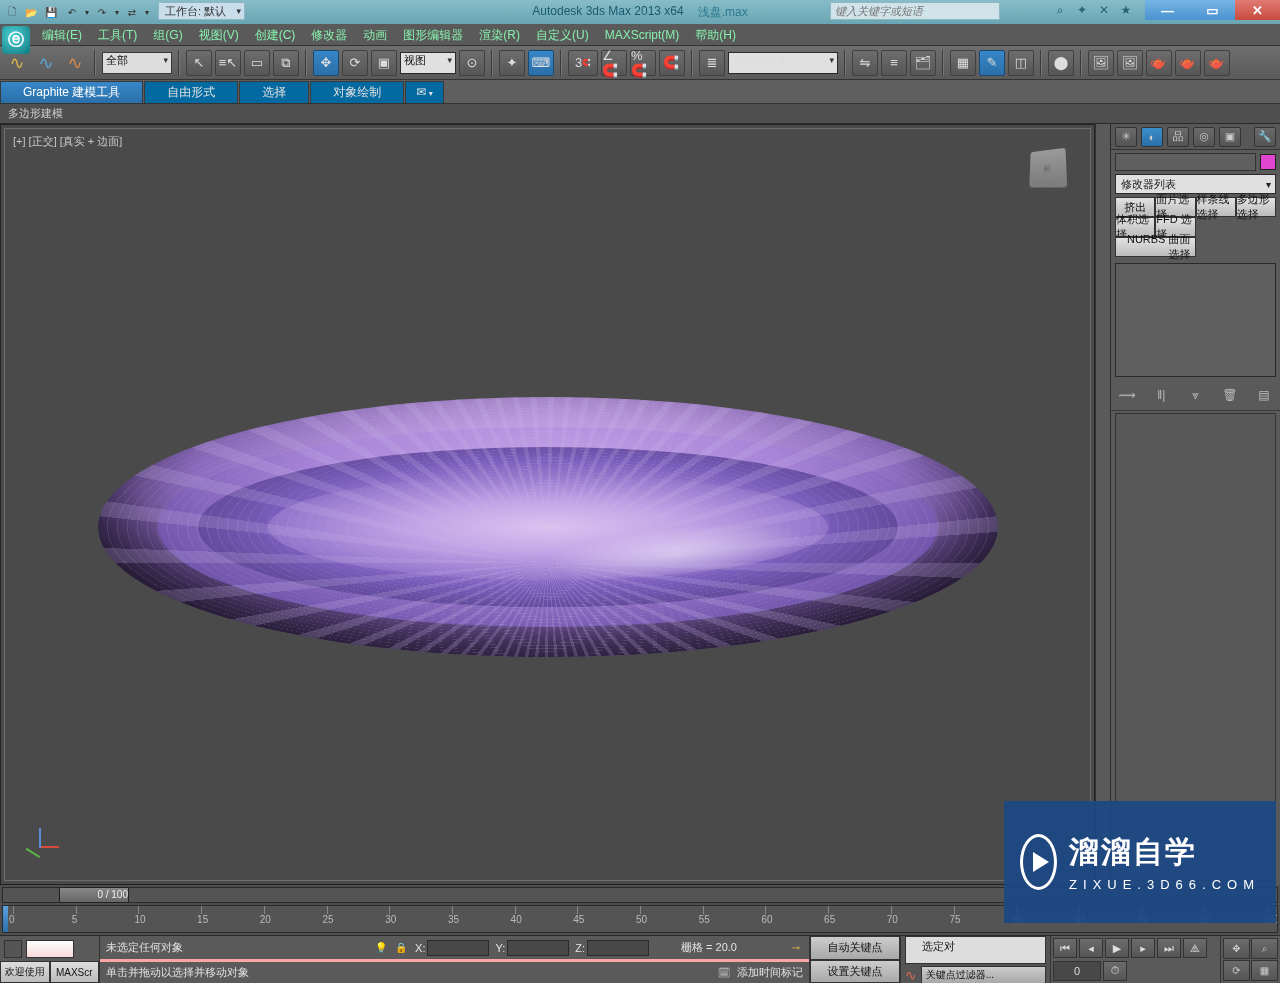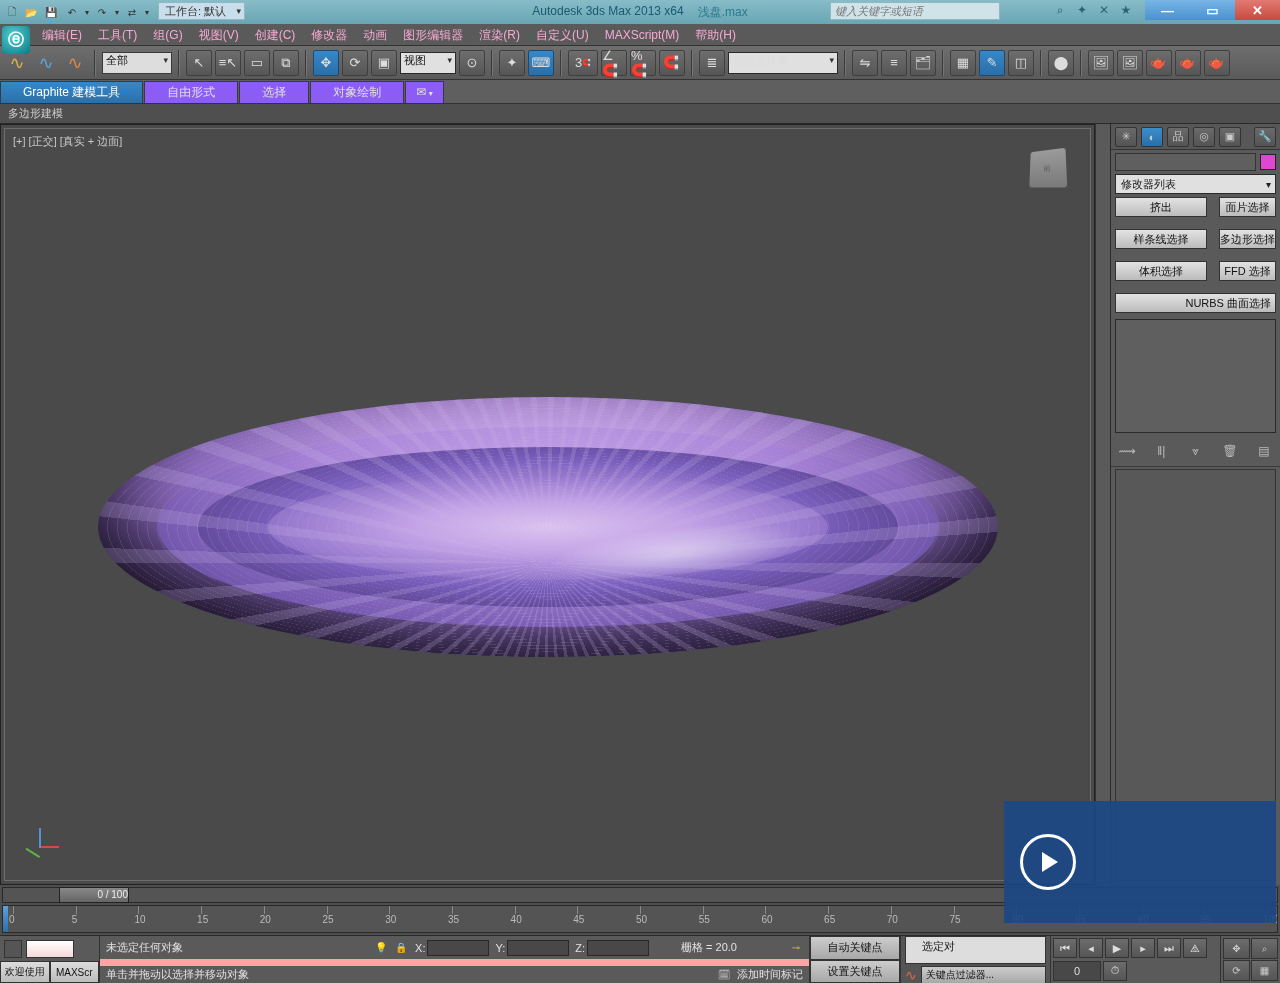--- a/index.html
+++ b/index.html
@@ -16,40 +16,40 @@
 .tb-help span { width:16px; height:16px; font-size:12px; color:#2a6576; display:flex; align-items:center; justify-content:center;}
 .tb-win { position:absolute; right:0; top:0; display:flex;}
 .tb-win div { width:45px; height:20px; display:flex; align-items:center; justify-content:center; font-size:13px; color:#fff; font-weight:bold;}
 .tb-min{background:linear-gradient(#77b5e6,#4a92cf);} .tb-max{background:linear-gradient(#77b5e6,#4a92cf);} .tb-close{background:linear-gradient(#e17b73,#c84a3e);}
 .ws-label { margin-left:6px; background:#c9ddea; border:1px solid #8fb8c2; padding:0 18px 0 6px; height:18px; line-height:16px; font-size:11px; color:#333; position:relative;}
 .ws-label::after { content:"▾"; position:absolute; right:3px; top:0; font-size:9px;}
 
 
 .menubar { height:22px; background:#5a5a5a; border-bottom:1px solid #333; display:flex; align-items:center; padding-left:34px; gap:0;}
 .app-icon { position:absolute; left:2px; top:26px; width:28px; height:28px; background:radial-gradient(circle at 40% 35%,#4fd0d4,#0c7882); border-radius:4px; display:flex; align-items:center; justify-content:center; color:#fff; font-weight:bold; font-size:16px; z-index:5;}
-.menubar .mi { padding:0 8px; height:22px; line-height:22px; font-size:12px; color:#f9a8d4;}
+.menubar .mi { padding:0 8px; height:22px; line-height:22px; font-size:12px; color:#86efac;}
 
 
 .maintoolbar { height:34px; background:linear-gradient(#6e6e6e,#5a5a5a); border-bottom:1px solid #333; display:flex; align-items:center; padding:0 4px; gap:3px;}
 .tbtn { width:26px; height:26px; border:1px solid #3f3f3f; background:linear-gradient(#6d6d6d,#565656); border-radius:2px; display:flex; align-items:center; justify-content:center; font-size:13px; color:#ddd;}
 .tbtn.active { background:linear-gradient(#3787c8,#2a6fa8); border-color:#1a4a72;}
 .tbtn.wide { width:auto; padding:0 6px;}
 .tsep { width:2px; height:26px; margin:0 3px; border-left:1px solid #3a3a3a; border-right:1px solid #767676;}
 .filter-combo { height:22px; width:70px; border:1px solid #3a3a3a; background:#ddd; font-size:11px; color:#111; padding:0 3px; position:relative;}
 .filter-combo::after { content:"▾"; position:absolute; right:3px; top:2px; font-size:9px; color:#333;}
 .name-combo { height:22px; width:110px; border:1px solid #2a2a2a; background:#e0e0e0; font-size:11px; padding:0 4px; position:relative;}
 .name-combo::after { content:"▾"; position:absolute; right:3px; top:2px; font-size:9px; color:#333;}
 .view-combo { height:22px; width:56px; border:1px solid #2a2a2a; background:#e0e0e0; font-size:11px; padding:0 3px; color:#111; position:relative;}
 .view-combo::after{content:"▾"; position:absolute; right:3px; top:2px; font-size:9px; color:#333;}
 .link { width:26px; height:26px; display:flex; align-items:center; justify-content:center; font-size:18px;}
 .link.y{color:#d6b44a;} .link.b{color:#5da4d8;} .link.o{color:#d88a4a;}
 
 
 .ribbon { height:24px; background:#5f5f5f; border-bottom:1px solid #333; display:flex; align-items:flex-end;}
-.rtab { height:22px; padding:0 22px; line-height:21px; font-size:12px; color:#e0e0e0; border:1px solid #3a3a3a; border-bottom:none; background:#8b5cf6; margin-right:1px;}
+.rtab { height:22px; padding:0 22px; line-height:21px; font-size:12px; color:#e0e0e0; border:1px solid #3a3a3a; border-bottom:none; background:#0369a1; margin-right:1px;}
 .rtab.active { background:linear-gradient(#3787c8,#2a70aa); color:#fff;}
 .rtab.last::after { content:" ▾"; font-size:8px;}
 .subribbon { height:20px; background:#4f4f4f; border-bottom:1px solid #2a2a2a; display:flex; align-items:center; padding:0 8px; color:#cfcfcf; font-size:11px;}
 
 
 .workspace { display:flex; height:calc(983px - 24px - 22px - 34px - 24px - 20px - 50px - 48px); }
 .viewport-wrap { flex:1; position:relative; background:#4a4a4a; border:1px solid #222;}
 .viewport { position:absolute; inset:3px; background:#4a4a4a; border:1px solid #6d6d6d; overflow:hidden;}
 .vp-label { position:absolute; top:4px; left:6px; color:#c8c8c8; font-size:11px; background:rgba(60,60,60,.0); padding:1px 2px;}
 .viewcube { position:absolute; top:20px; right:24px; width:38px; height:38px; background:linear-gradient(#cfcfcf,#9a9a9a); border-radius:3px; opacity:.6; display:flex; align-items:center; justify-content:center; color:#666; font-size:8px; transform:perspective(90px) rotateX(12deg) rotateY(-18deg);}
@@ -78,21 +78,21 @@
 .cmdpanel { width:170px; background:#5a5a5a; border-left:1px solid #2a2a2a; display:flex; flex-direction:column;}
 .cmdtabs { height:26px; display:flex; align-items:center; padding:0 4px; gap:4px; background:#575757; border-bottom:1px solid #333;}
 .cmdtabs .ct { width:22px; height:20px; border:1px solid #333; background:linear-gradient(#6a6a6a,#545454); border-radius:2px; display:flex; align-items:center; justify-content:center; font-size:11px; color:#ccc;}
 .cmdtabs .ct.active { background:linear-gradient(#3a8ecc,#2a6fa8);}
 .cmdtabs .ct.last { margin-left:auto;}
 .name-row { display:flex; align-items:center; padding:3px 4px; gap:4px;}
 .name-input { flex:1; height:18px; border:1px solid #333; background:#5f5f5f;}
 .color-sw { width:16px; height:16px; background:#e046d0; border:1px solid #222;}
 .mod-combo{ margin:0 4px; height:20px; border:1px solid #2a2a2a; background:#e0e0e0; color:#181818; display:flex; align-items:center; padding:0 5px; font-size:11px; position:relative;}
 .mod-combo::after{content:"▾"; position:absolute; right:4px; color:#222; font-size:10px;}
-.btn-grid { display:grid; grid-template-columns:1fr; gap:12px; padding:3px 4px;}
+.btn-grid { display:grid; grid-template-columns:1fr 1fr 1fr 1fr; gap:0; padding:3px 4px;}
 .btn-grid .gb { height:20px; border:1px solid #333; background:linear-gradient(#e2e2e2,#bcbcbc); color:#111; font-size:11px; display:flex; align-items:center; justify-content:center;}
 .btn-grid .gb.full { grid-column:1/3;}
 .stack-box { margin:3px 4px; height:114px; border:1px solid #2a2a2a; background:#5f5f5f;}
 .stack-btns { display:flex; justify-content:space-between; padding:6px 6px; border-bottom:1px solid #3a3a3a;}
 .stack-btns span { width:20px; height:18px; font-size:12px; color:#bbb; display:flex; align-items:center; justify-content:center;}
 .cmd-lower { flex:1; background:#585858; margin:2px 4px 4px 4px; border:1px solid #333;}
 
 
 .timeline { height:50px; background:#4e4e4e; display:flex; flex-direction:column;}
 .track { height:16px; background:#545454; border:1px solid #2a2a2a; margin:2px; position:relative;}
@@ -103,21 +103,21 @@
 .ruler .sel{ position:absolute; left:0; top:0; width:5px; height:100%; background:linear-gradient(#5aa2de,#2a70aa);}
 
 
 .status { height:48px; background:#5a5a5a; display:flex; position:relative; border-top:1px solid #2a2a2a;}
 .st-left { width:100px; border-right:1px solid #333; display:flex; flex-direction:column;}
 .st-left .a{height:26px; display:flex; align-items:center; gap:4px; padding:0 4px;}
 .st-left .b{height:22px; display:flex;}
 .st-left .b div{flex:1; border:1px solid #333; background:linear-gradient(#ddd,#bcbcbc); color:#111; font-size:10px; display:flex; align-items:center; justify-content:center;}
 .st-mid { flex:1; display:flex; flex-direction:column; border-right:1px solid #333;}
 .st-mid .row{ height:24px; display:flex; align-items:center; padding:0 6px; color:#e2e2e2; font-size:11px; gap:6px;}
-.st-mid .row.b { border-top:7px solid #fca5a5;}
+.st-mid .row.b { border-top:3px solid #fca5a5;}
 .coord { display:flex; align-items:center; gap:2px;}
 .coord input{ width:62px; height:16px; border:1px solid #2a2a2a; background:#484848; color:#ccc; font-size:10px; padding:0 3px;}
 .lockico{width:14px;height:14px;font-size:10px;color:#ccc;display:inline-flex;align-items:center;justify-content:center;}
 .st-key { width:90px; display:flex; flex-direction:column;}
 .st-key div{flex:1;border:1px solid #333;background:linear-gradient(#ccc,#a8a8a8);color:#111;font-size:11px;display:flex;align-items:center;justify-content:center;}
 .st-filter{ width:150px; display:flex; align-items:center; border-left:1px solid #333; padding:0 4px; gap:4px; font-size:11px; color:#e0e0e0; background:#555;}
 .st-play{ display:flex; flex-wrap:wrap; width:170px; padding:2px; gap:2px; border-left:1px solid #333;}
 .st-play .pb{ width:24px; height:20px; border:1px solid #333; background:linear-gradient(#6c6c6c,#555); display:flex; align-items:center; justify-content:center; font-size:11px; color:#ddd;}
 .st-nav{ width:60px; display:grid; grid-template-columns:repeat(2,1fr); grid-template-rows:repeat(2,1fr); gap:1px; padding:2px; border-left:1px solid #333;}
 .st-nav div{border:1px solid #333;background:linear-gradient(#6c6c6c,#555);font-size:10px;display:flex;align-items:center;justify-content:center;color:#ccc;}
@@ -412,13 +412,17 @@
   <div class="st-nav">
     <div>✥</div>
     <div>⌕</div>
     <div>⟳</div>
     <div>▦</div>
   </div>
 </div>
 
 <div class="watermark">
   <div class="wm-ico"></div>
+  <div class="wm-txt">
+    <div class="big">溜溜自学</div>
+    <div class="small">ZIXUE.3D66.COM</div>
+  </div>
 </div>
 
 </body></html>

